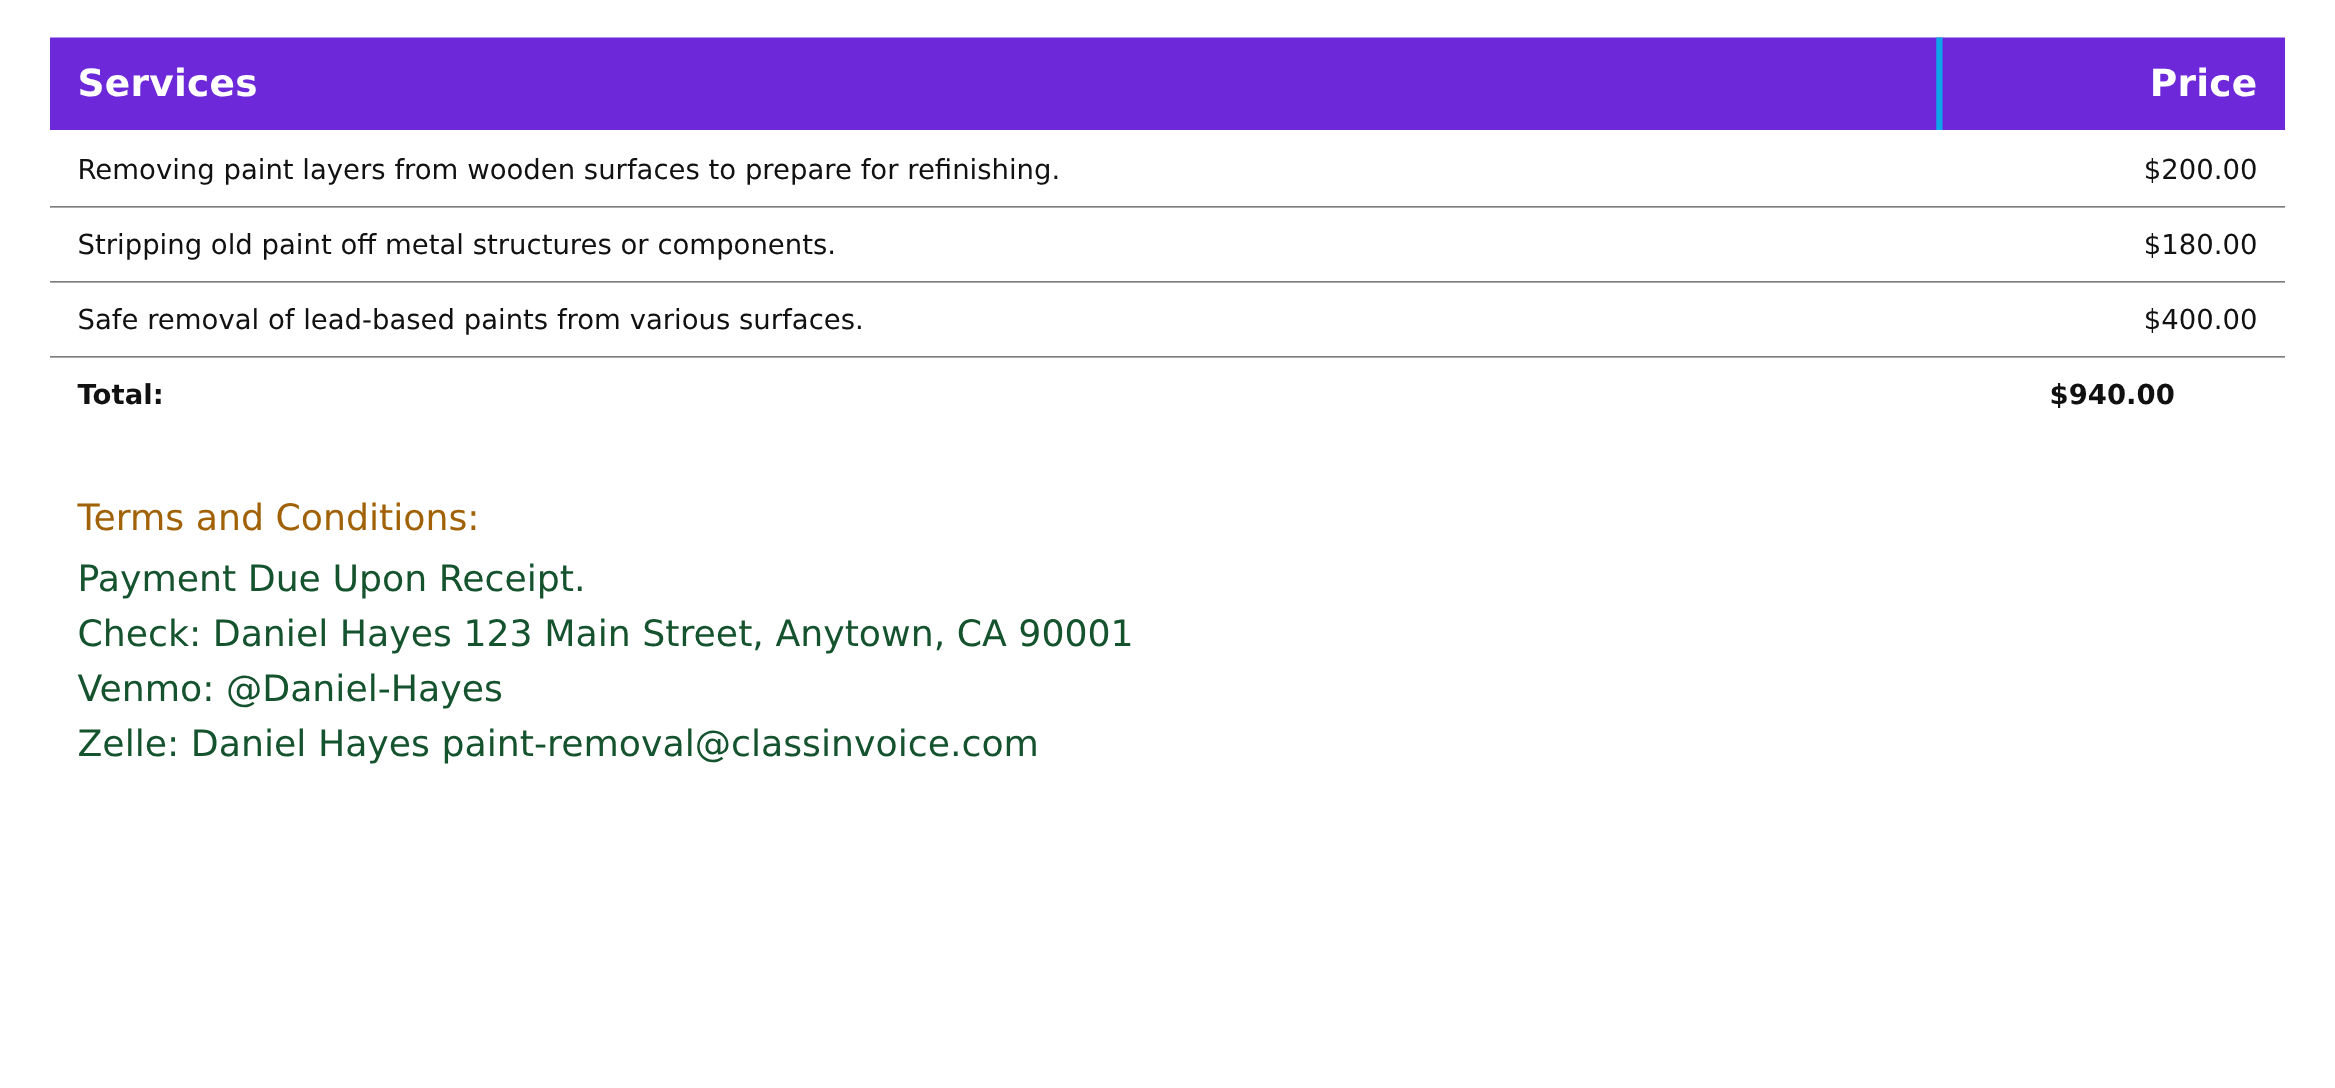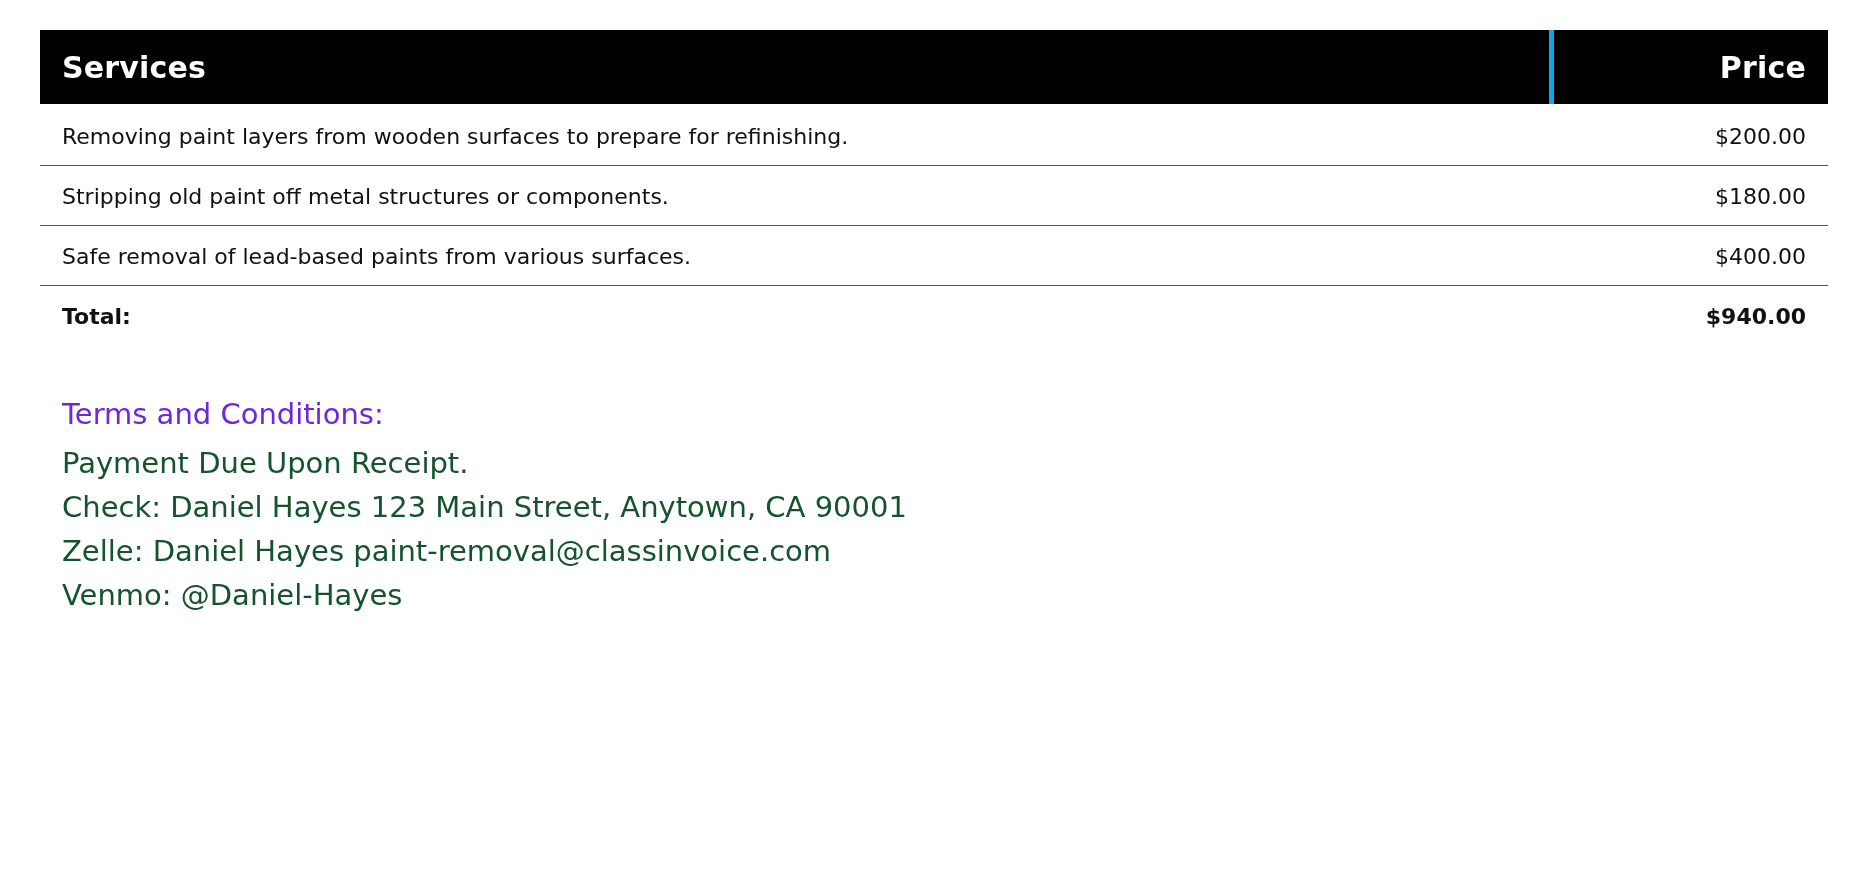--- a/index.html
+++ b/index.html
@@ -22,21 +22,21 @@
     padding: 30px 40px 0 40px;
   }
 
   
   table.services {
     width: 100%;
     border-collapse: collapse;
     table-layout: fixed;
   }
   table.services thead th {
-    background: #000000;
+    background: #6d28d9;
     color: #ffffff;
     font-size: 30px;
     font-weight: bold;
     padding: 16px 22px;
     text-align: left;
     vertical-align: middle;
     height: 42px;
     letter-spacing: 0.2px;
   }
   table.services thead th.price-head {
@@ -65,31 +65,31 @@
     border-bottom: none !important;
     font-weight: bold;
     font-size: 30px;
     padding-top: 22px;
   }
   tr.total-row td.total-label {
     text-align: left;
     padding-right: 34px;
   }
   tr.total-row td.total-value {
-    text-align: right;
+    text-align: center;
     white-space: nowrap;
   }
 
   
   .terms {
     margin-top: 52px;
     padding-left: 22px;
   }
   .terms-title {
-    color: #6d28d9;
+    color: #a16207;
     font-size: 29px;
     margin-bottom: 10px;
   }
   .terms-line {
     font-size: 29px;
     color: #14532d;
     line-height: 1.52;
   }
 </style>
 </head>
@@ -121,17 +121,17 @@
         <td class="total-label">Total:</td>
         <td class="total-value">$940.00</td>
       </tr>
     </tbody>
   </table>
 
   <div class="terms">
     <div class="terms-title">Terms and Conditions:</div>
     <div class="terms-line">Payment Due Upon Receipt.</div>
     <div class="terms-line">Check: Daniel Hayes 123 Main Street, Anytown, CA 90001</div>
+    <div class="terms-line">Venmo: @Daniel-Hayes</div>
     <div class="terms-line">Zelle: Daniel Hayes paint-removal@classinvoice.com</div>
-    <div class="terms-line">Venmo: @Daniel-Hayes</div>
   </div>
 
 </div>
 
 </body></html>

